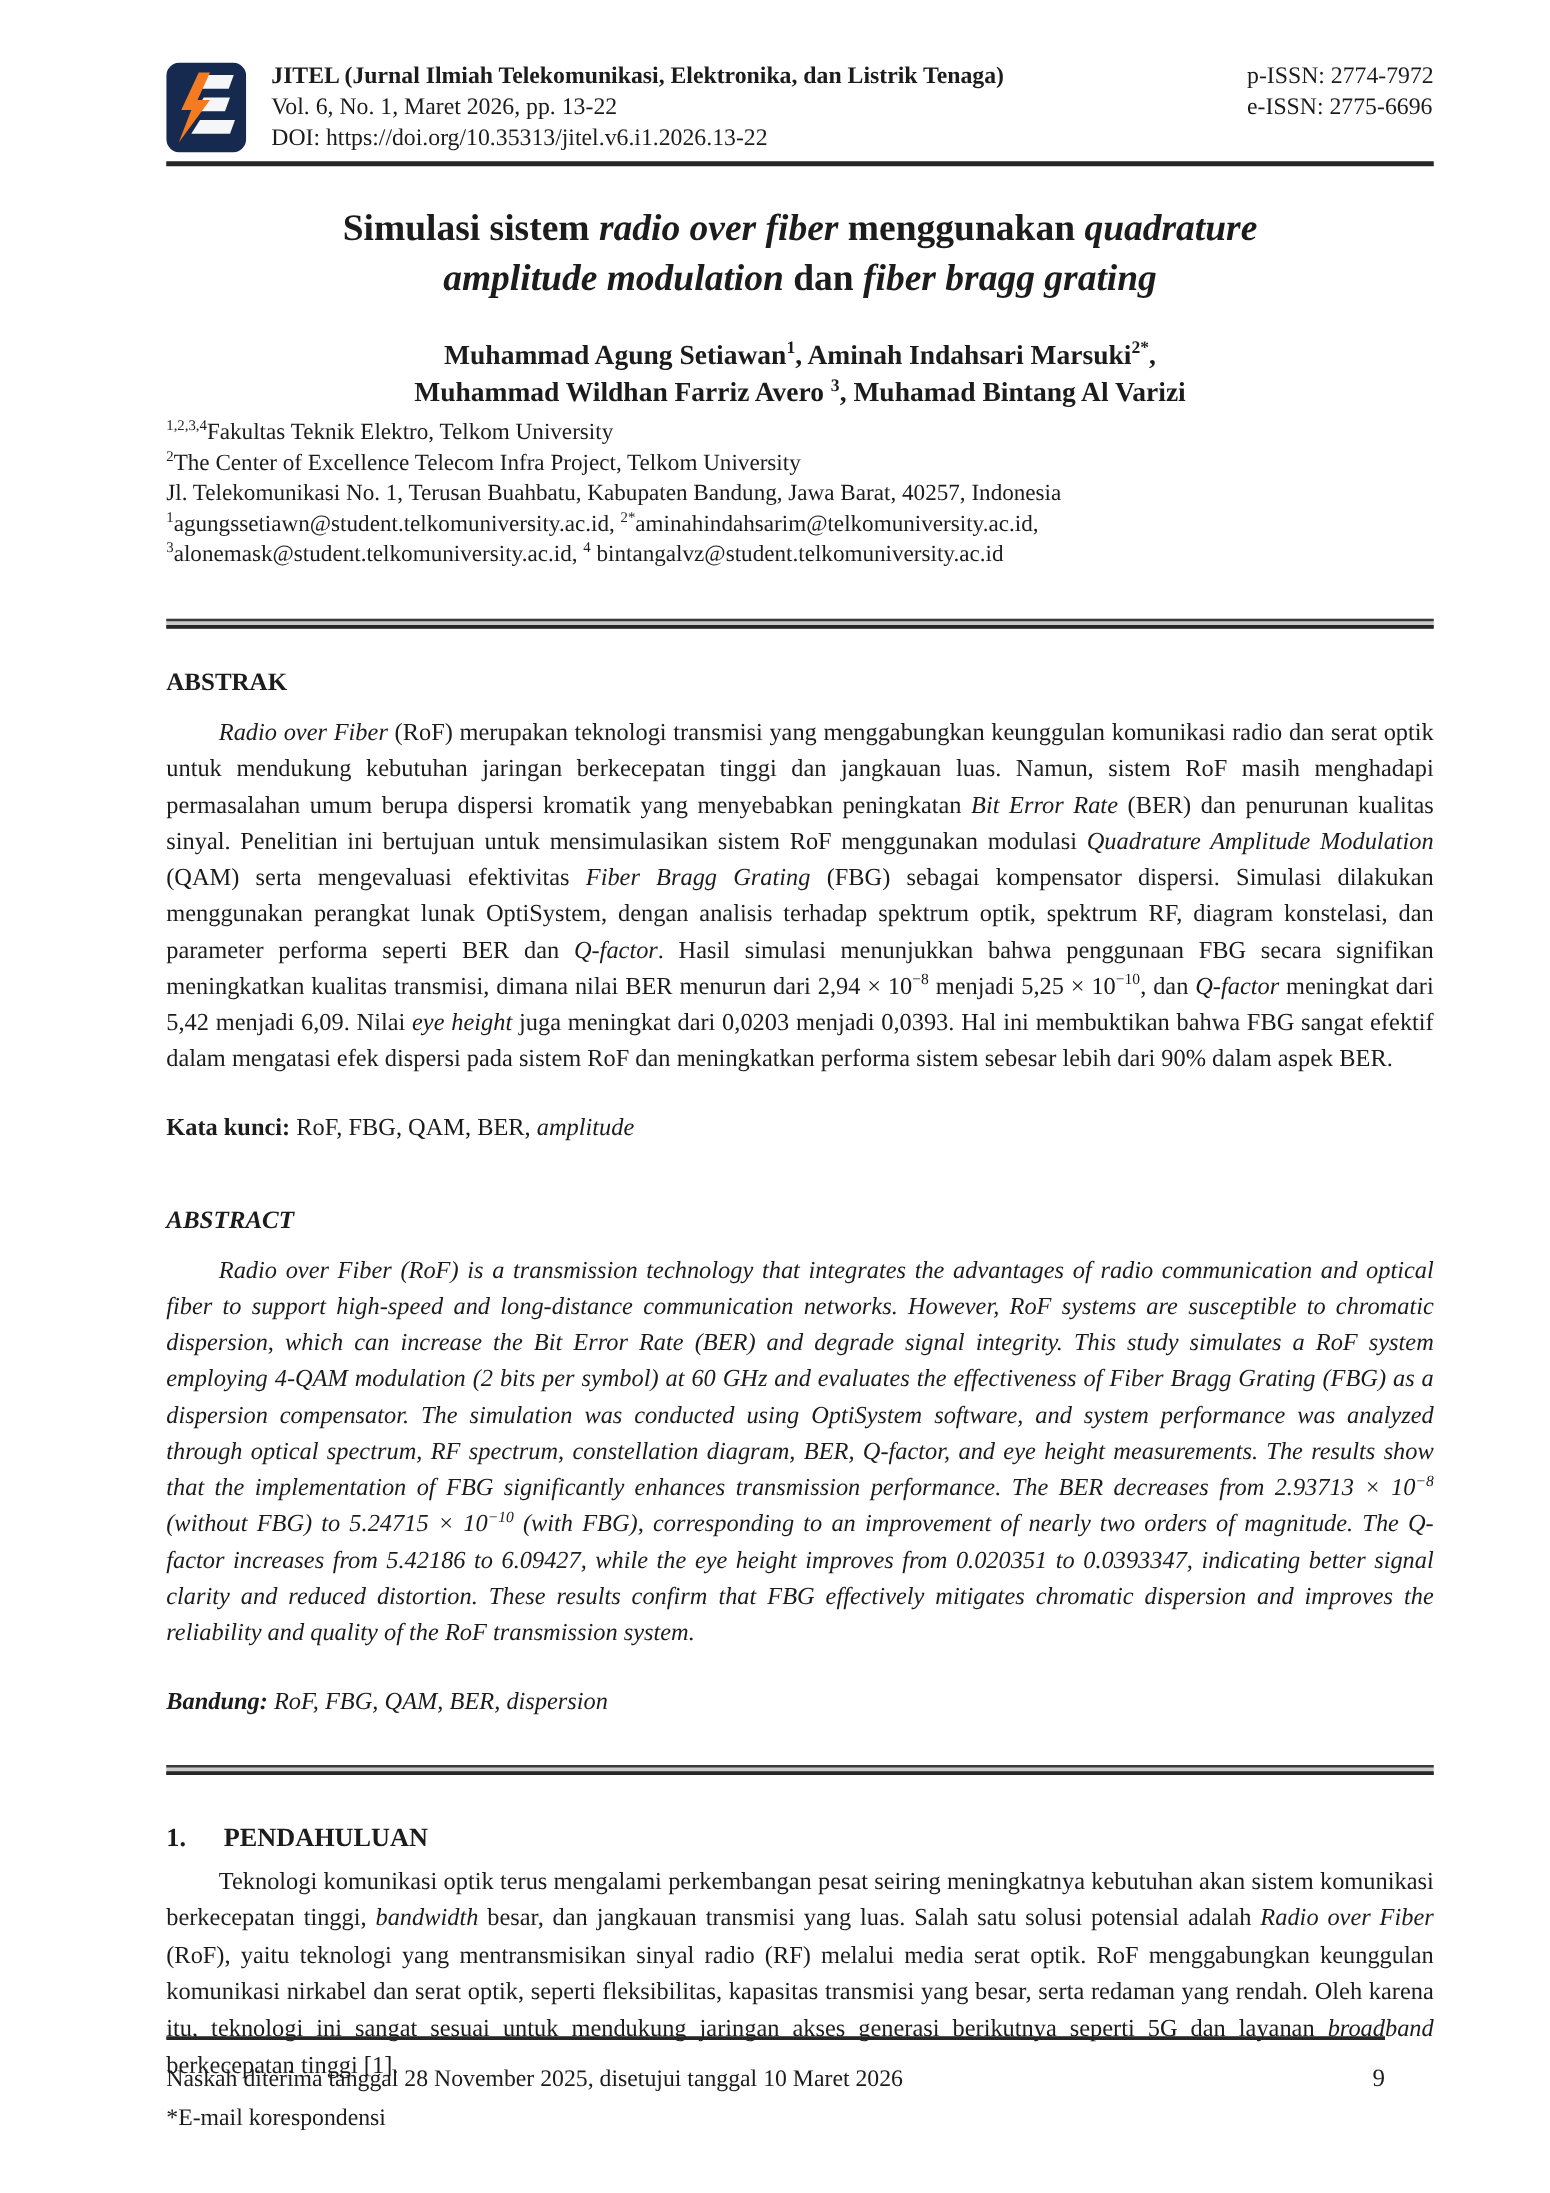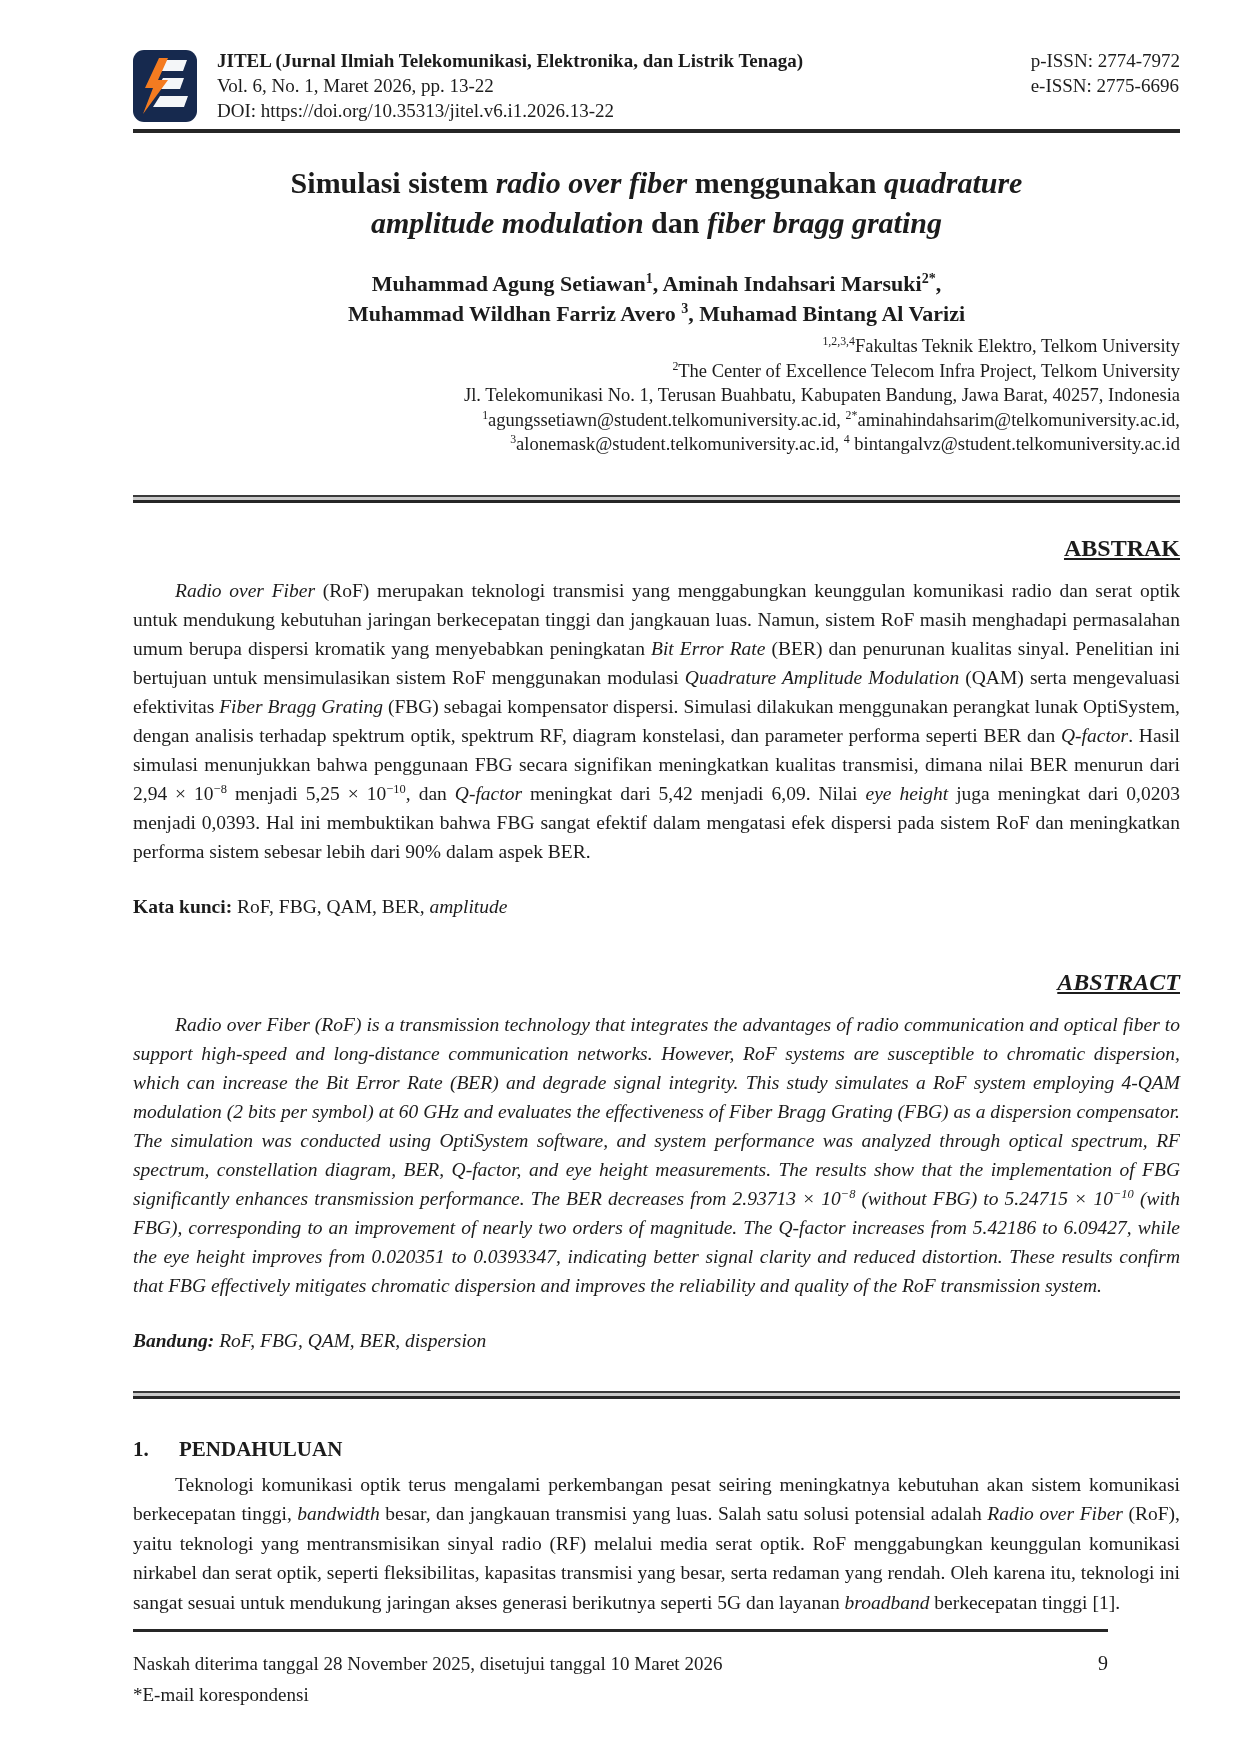--- a/index.html
+++ b/index.html
@@ -1,42 +1,42 @@
 <!DOCTYPE html>
 <html><head>
 <meta charset="utf-8">
 <style>
   html,body{margin:0;padding:0;background:#ffffff;}
   .page{
     position:relative;
     width:1240px;height:1754px;
     background:#ffffff;
     box-sizing:border-box;
-    padding:48px 60px 0 133px;
+    padding:48px 93px 0 133px;
     font-family:"Liberation Serif","DejaVu Serif",serif;
     color:#1c1c1c;
   }
   sup{font-size:64%;line-height:0;}
   
   .journal-header{display:flex;align-items:flex-start;}
   .logo-box{flex:0 0 auto;width:64px;height:72px;margin-top:2px;}
   .header-text{flex:1 1 auto;margin-left:20px;font-size:19px;line-height:25px;}
   .header-title{font-weight:bold;}
   .header-issn{flex:0 0 auto;text-align:left;font-size:19px;line-height:25px;}
   .rule-thick{border:none;border-top:4px solid #262626;margin:6px 0 0 0;}
   
   .rule-double{height:3px;border-top:2px solid #3a3a3a;border-bottom:3px solid #262626;background:#c9c9c9;}
   .rule-single{border:none;border-top:3px solid #262626;margin:0;}
   
   .paper-title{margin:30px auto 0 auto;max-width:810px;text-align:center;font-size:30px;line-height:40px;font-weight:bold;}
   .authors{margin-top:26px;text-align:center;font-size:22px;line-height:30px;font-weight:bold;}
-  .affiliations{margin-top:5px;text-align:right;font-size:18.5px;line-height:24.5px;}
+  .affiliations{margin-top:5px;text-align:left;font-size:18.5px;line-height:24.5px;}
   .rule-abstract-top{margin-top:38px;}
   
-  .abs-heading{margin-top:32px;text-align:right;font-size:24px;font-weight:bold;text-decoration:underline;}
+  .abs-heading{margin-top:32px;text-align:left;font-size:20px;font-weight:bold;}
   .abs-heading.italic{font-style:italic;}
   .para{margin:14px 0 0 0;font-size:19.5px;line-height:29px;text-align:justify;text-indent:42px;}
   .para.italic{font-style:italic;}
   .kw-line{margin-top:26px;font-size:19.5px;line-height:29px;}
   .kw-line.italic{font-style:italic;}
   .rule-keywords-bottom{margin-top:36px;}
   
   .section-heading{margin-top:38px;font-size:21px;font-weight:bold;}
   .section-heading .sec-num{display:inline-block;width:46px;}
   .body-para{margin:8px 0 0 0;font-size:19.5px;line-height:29.5px;text-align:justify;text-indent:42px;}

